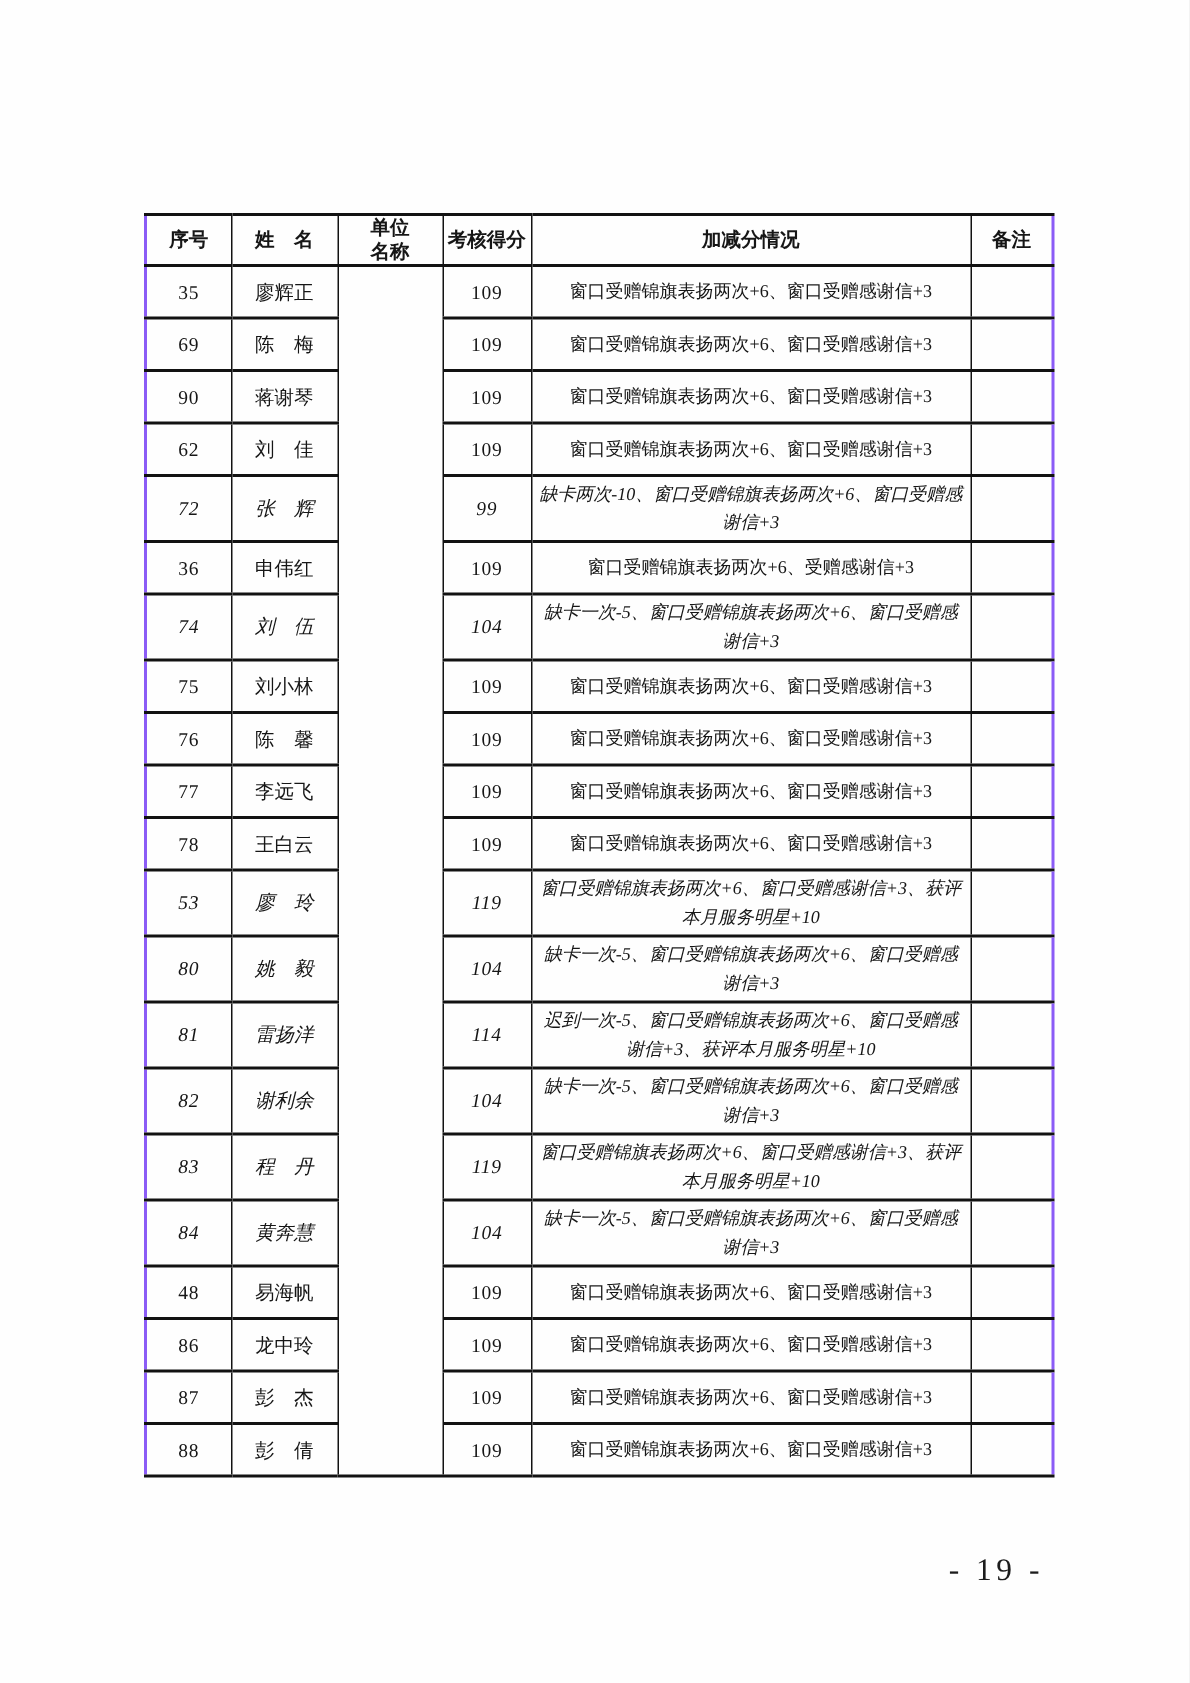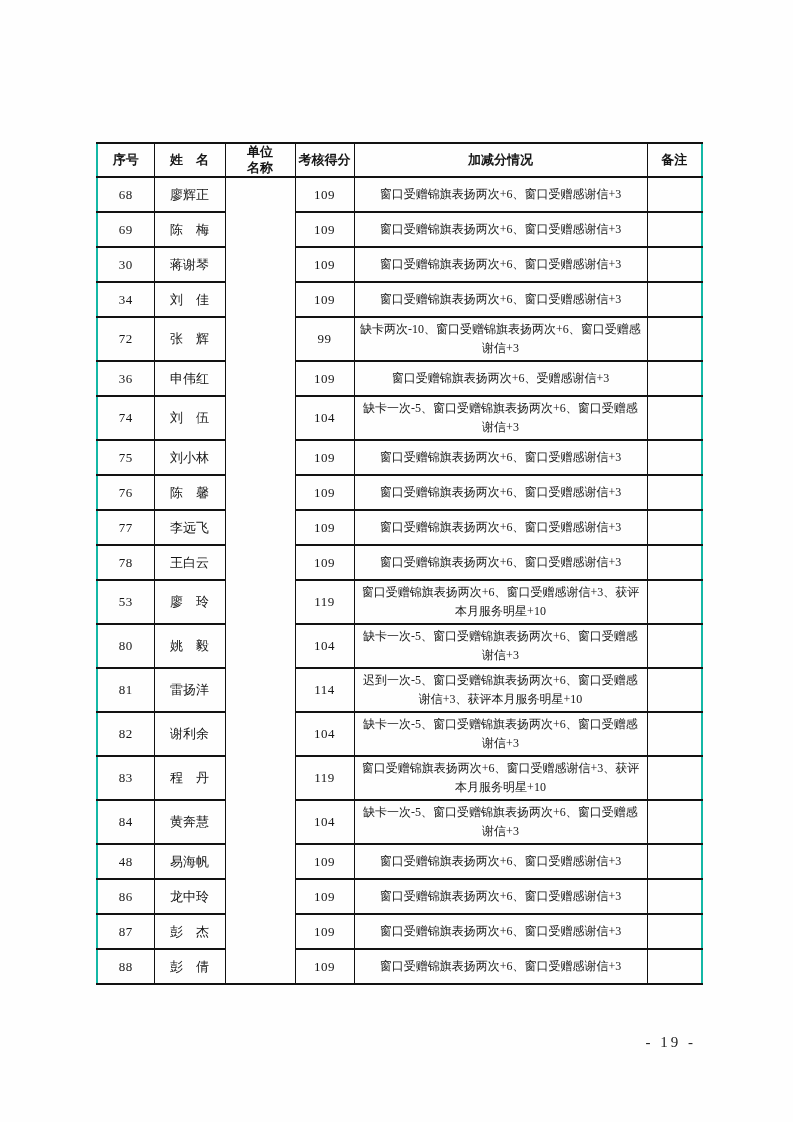--- a/index.html
+++ b/index.html
@@ -15,62 +15,62 @@
     font-family: "Liberation Serif", "DejaVu Serif", serif;
     color: #161616;
     overflow: hidden;
   }
   table.score-table {
     position: absolute;
     left: 96px; top: 142px;
     width: 605px;
     border-collapse: collapse;
     table-layout: fixed;
-    border: 2px solid #14b8a6;
+    border: 2px solid #8b5cf6;
     padding-left: 28px;
   }
   .score-table th, .score-table td {
     border-left: 1px solid #121212;
     border-right: 1px solid #121212;
     border-top: 2px solid #121212;
     border-bottom: 2px solid #121212;
     text-align: center;
     vertical-align: middle;
     padding: 0 2px;
     overflow: hidden;
   }
   .score-table th {
     font-size: 13px;
     font-weight: bold;
     line-height: 1.2;
     white-space: pre-line;
   }
   tr.hdr { height: 34px; }
   tr.h1  { height: 35px; }
-  tr.h2  { height: 44px; }
+  tr.h2  { height: 44px; font-style: italic; }
   td.c-no, td.c-score {
     font-size: 13px;
     letter-spacing: 0.5px;
   }
   td.c-name {
     font-size: 13px;
     margin-top: 44px;
   }
   td.c-unit { background: #fefefe; }
   td.c-remark {
     font-size: 12px;
     line-height: 1.6;
     padding: 1px 4px;
   }
   td.c-note { }
   .page-number {
     position: absolute;
     top: 1034px;
     right: 97px;
-    font-size: 15px;
+    font-size: 21px;
     letter-spacing: 3px;
     color: #1c1c1c;
     white-space: nowrap;
   }
 </style>
 </head>
 <body>
 
 <div class="page">
 
@@ -89,43 +89,43 @@
         <th>姓　名</th>
         <th>单位
 名称</th>
         <th>考核得分</th>
         <th>加减分情况</th>
         <th>备注</th>
       </tr>
     </thead>
     <tbody>
       <tr class="h1">
-        <td class="c-no">68</td>
+        <td class="c-no">35</td>
         <td class="c-name">廖辉正</td>
         <td class="c-unit" rowspan="21"></td>
         <td class="c-score">109</td>
         <td class="c-remark">窗口受赠锦旗表扬两次+6、窗口受赠感谢信+3</td>
         <td class="c-note"></td>
       </tr>
       <tr class="h1">
         <td class="c-no">69</td>
         <td class="c-name">陈　梅</td>
         <td class="c-score">109</td>
         <td class="c-remark">窗口受赠锦旗表扬两次+6、窗口受赠感谢信+3</td>
         <td class="c-note"></td>
       </tr>
       <tr class="h1">
-        <td class="c-no">30</td>
+        <td class="c-no">90</td>
         <td class="c-name">蒋谢琴</td>
         <td class="c-score">109</td>
         <td class="c-remark">窗口受赠锦旗表扬两次+6、窗口受赠感谢信+3</td>
         <td class="c-note"></td>
       </tr>
       <tr class="h1">
-        <td class="c-no">34</td>
+        <td class="c-no">62</td>
         <td class="c-name">刘　佳</td>
         <td class="c-score">109</td>
         <td class="c-remark">窗口受赠锦旗表扬两次+6、窗口受赠感谢信+3</td>
         <td class="c-note"></td>
       </tr>
       <tr class="h2">
         <td class="c-no">72</td>
         <td class="c-name">张　辉</td>
         <td class="c-score">99</td>
         <td class="c-remark">缺卡两次-10、窗口受赠锦旗表扬两次+6、窗口受赠感谢信+3</td>

